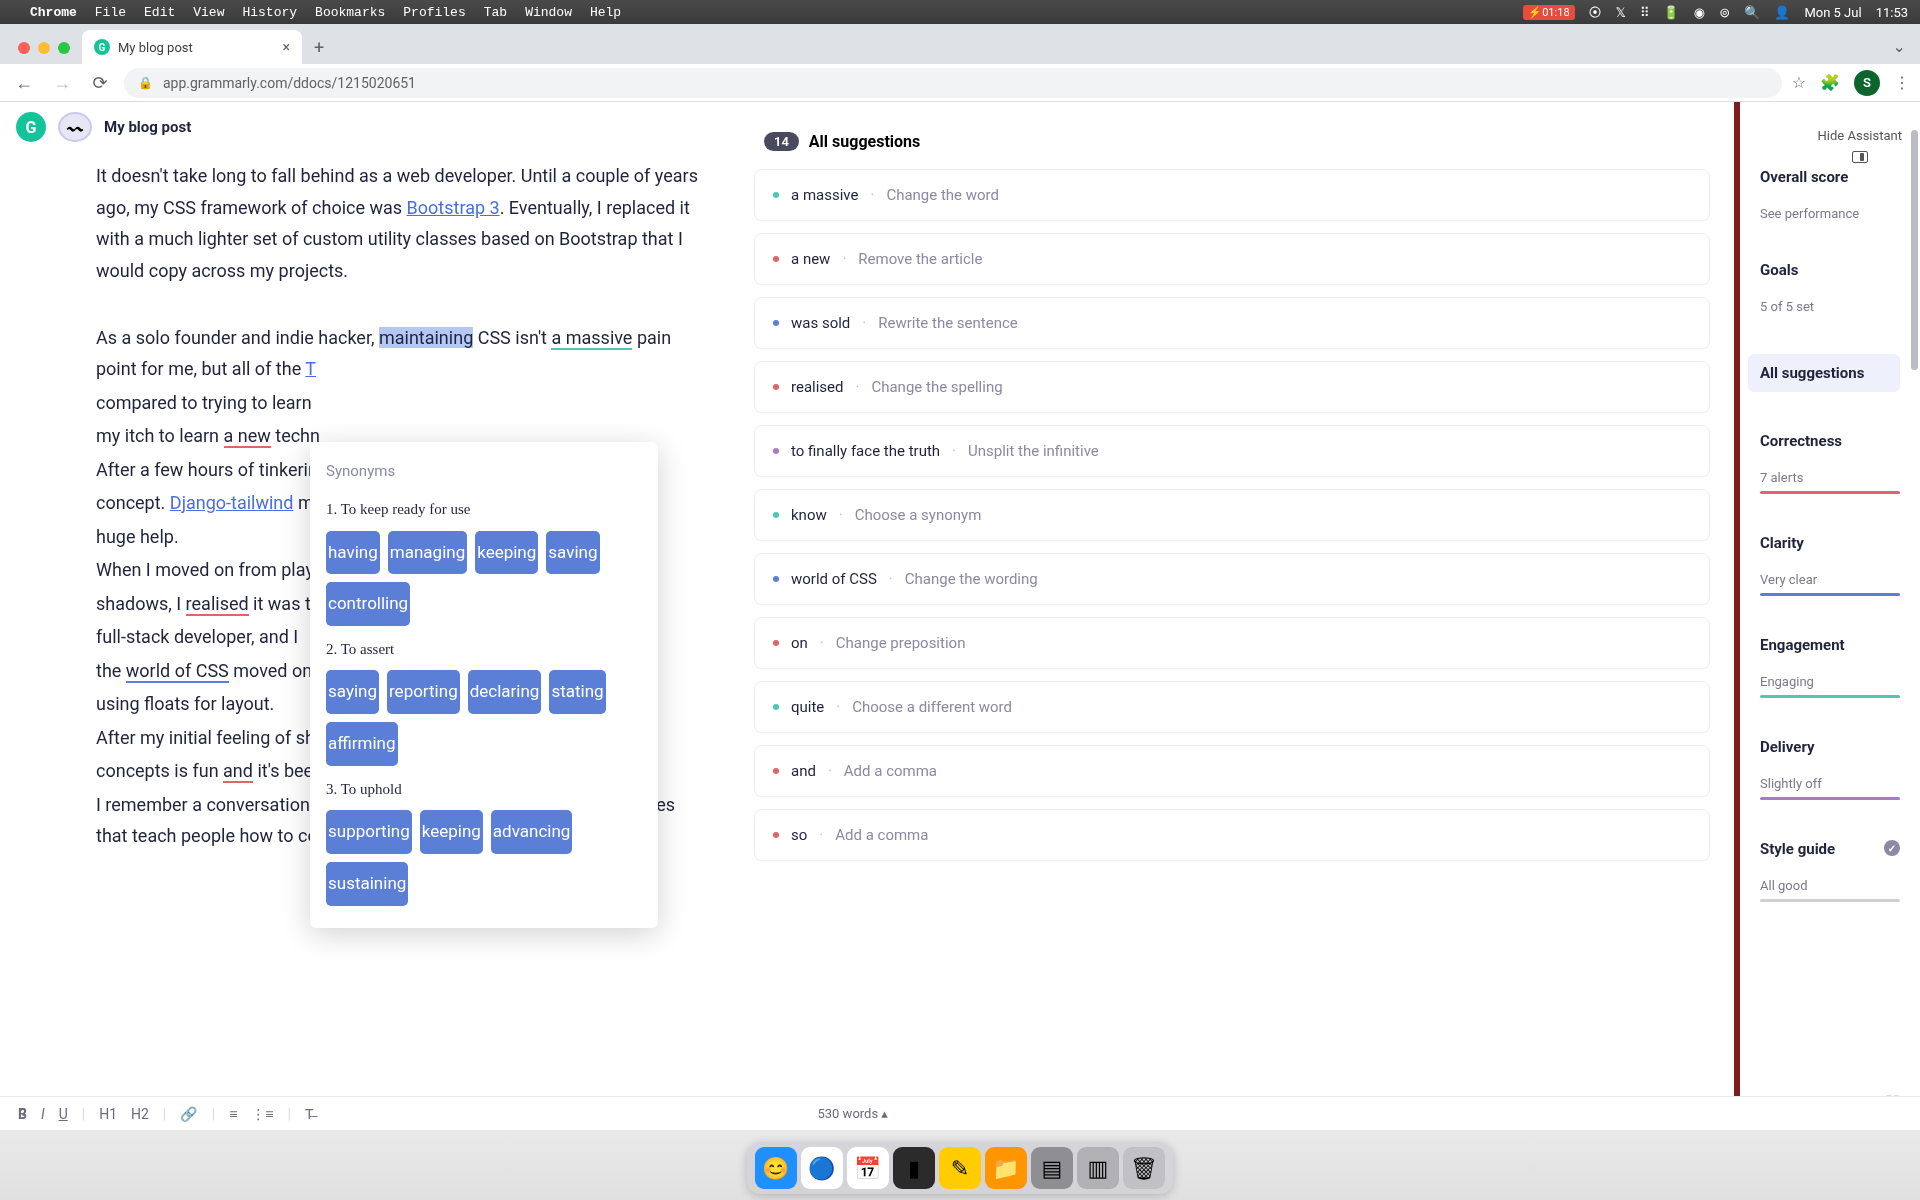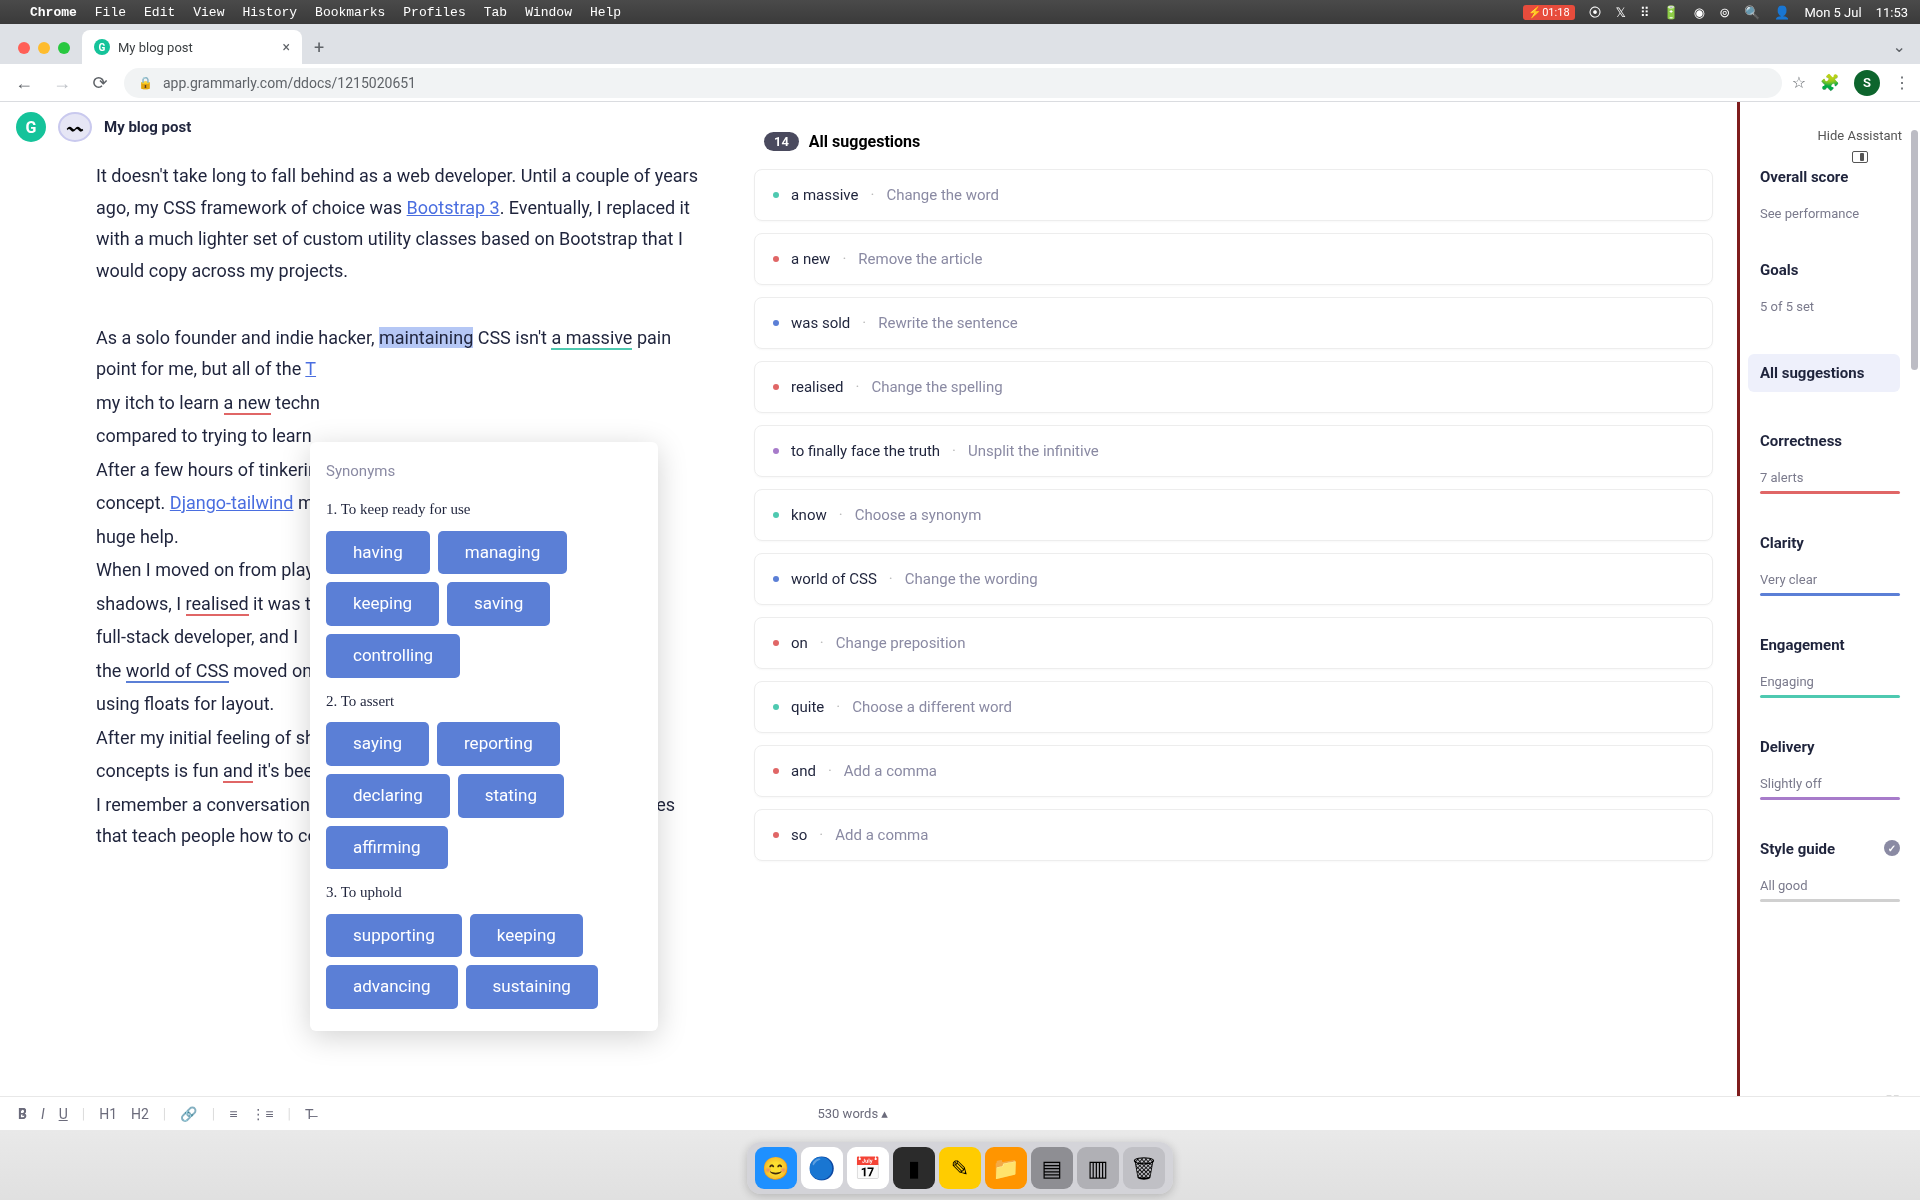--- a/index.html
+++ b/index.html
@@ -45,23 +45,23 @@
     .link { color: #4a6ee0; text-decoration: underline; }
     .hl { background: #b5c7f5; }
     .ul-teal { border-bottom: 2px solid #4ec9b0; }
     .ul-red  { border-bottom: 2px solid #e06666; }
     .ul-blue { border-bottom: 2px solid #5b7fd6; }
     
     .popup { position: absolute; left: 310px; top: 340px; width: 348px; background: #fff; border-radius: 6px; box-shadow: 0 6px 30px rgba(0,0,0,.18); padding: 16px; z-index: 5; }
     .popup-h { color: #8a8aa3; font-size: 15px; margin-bottom: 12px; }
     .sense { font-size: 15px; color: #1f243c; margin: 10px 0 8px; font-family: Liberation Serif, serif; }
     .chips { display: flex; flex-wrap: wrap; gap: 8px; margin-bottom: 6px; }
-    .chip { background: #5b7fd6; color: #fff; padding: 7px 27px; border-radius: 5px; font-size: 17px; cursor: pointer; }
-    
-    .suggestions { flex: 1; padding: 30px 24px 0 14px; overflow: hidden; border-right: 3px solid #7f1d1d;}
+    .chip { background: #5b7fd6; color: #fff; padding: 7px 2px; border-radius: 5px; font-size: 17px; cursor: pointer; }
+    
+    .suggestions { flex: 1; padding: 30px 24px 0 14px; overflow: hidden; border-right: 6px solid #7f1d1d;}
     .sugg-head { display: flex; align-items: center; gap: 10px; margin-bottom: 18px; padding-left: 10px; }
     .count-badge { background: #4a4a5e; color: #fff; border-radius: 12px; padding: 2px 10px; font-size: 13px; font-weight: 600; }
     .sugg-title { font-weight: 700; font-size: 16px; }
     .card { border: 1px solid #ededed; border-radius: 8px; padding: 16px 18px; margin-bottom: 12px; display: flex; align-items: center; gap: 12px; font-size: 15px; box-shadow: 0 1px 2px rgba(0,0,0,.03); cursor: pointer; }
     .cdot { width: 6px; height: 6px; border-radius: 50%; flex-shrink: 0; }
     .cdot.teal{background:#4ec9b0}.cdot.red{background:#e06666}.cdot.blue{background:#5b7fd6}.cdot.pur{background:#a77bca}
     .snippet { color: #1f243c; }
     .sep { color: #bbb; }
     .action { color: #8a8aa3; }
     
@@ -164,22 +164,22 @@
   </div>
 
   <div class="editor">
     <p>
       <span>It doesn't take long to fall behind as a web developer. Until a couple of years ago, my CSS framework of choice was </span><span class="link">Bootstrap 3</span><span>. Eventually, I replaced it with a much lighter set of custom utility classes based on Bootstrap that I would copy across my projects.</span>
     </p>
     <p>&nbsp;</p>
     <p>
       <span>As a solo founder and indie hacker, </span><span class="hl">maintaining</span><span> CSS isn't </span><span class="ul-teal">a massive</span><span> pain point for me, but all of the </span><span class="link">T</span>
     </p>
+    <p>compared to trying to learn</p>
     <p><span>my itch to learn </span><span class="ul-red">a new</span><span> techn</span></p>
-    <p>compared to trying to learn</p>
     <p>After a few hours of tinkerin</p>
     <p><span>concept. </span><span class="link">Django-tailwind</span><span> m</span></p>
     <p>huge help.</p>
     <p>When I moved on from play</p>
     <p><span>shadows, I </span><span class="ul-red">realised</span><span> it was t</span></p>
     <p>full-stack developer, and I </p>
     <p><span>the </span><span class="ul-blue">world of CSS</span><span> moved on</span></p>
     <p>using floats for layout.</p>
     <p>After my initial feeling of sh</p>
     <p><span>concepts is fun </span><span class="ul-red">and</span><span> it's bee</span></p>

